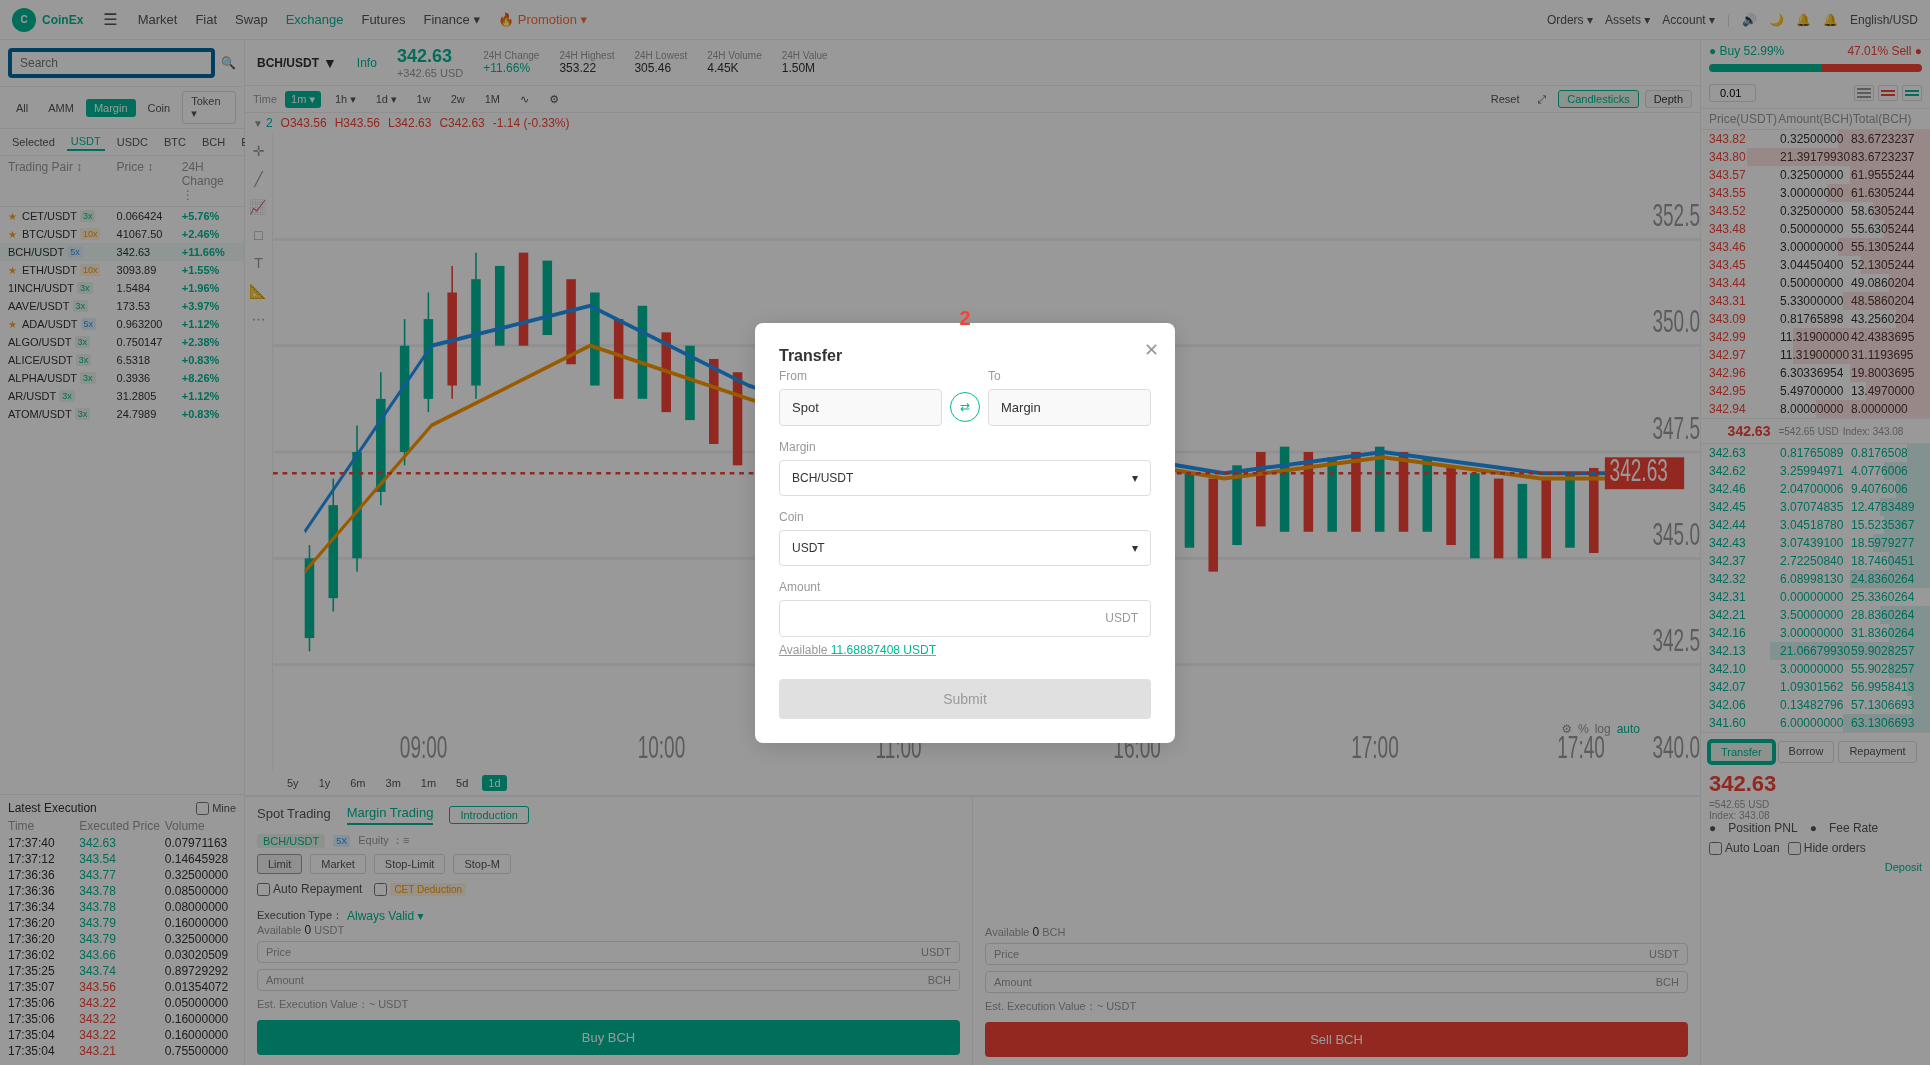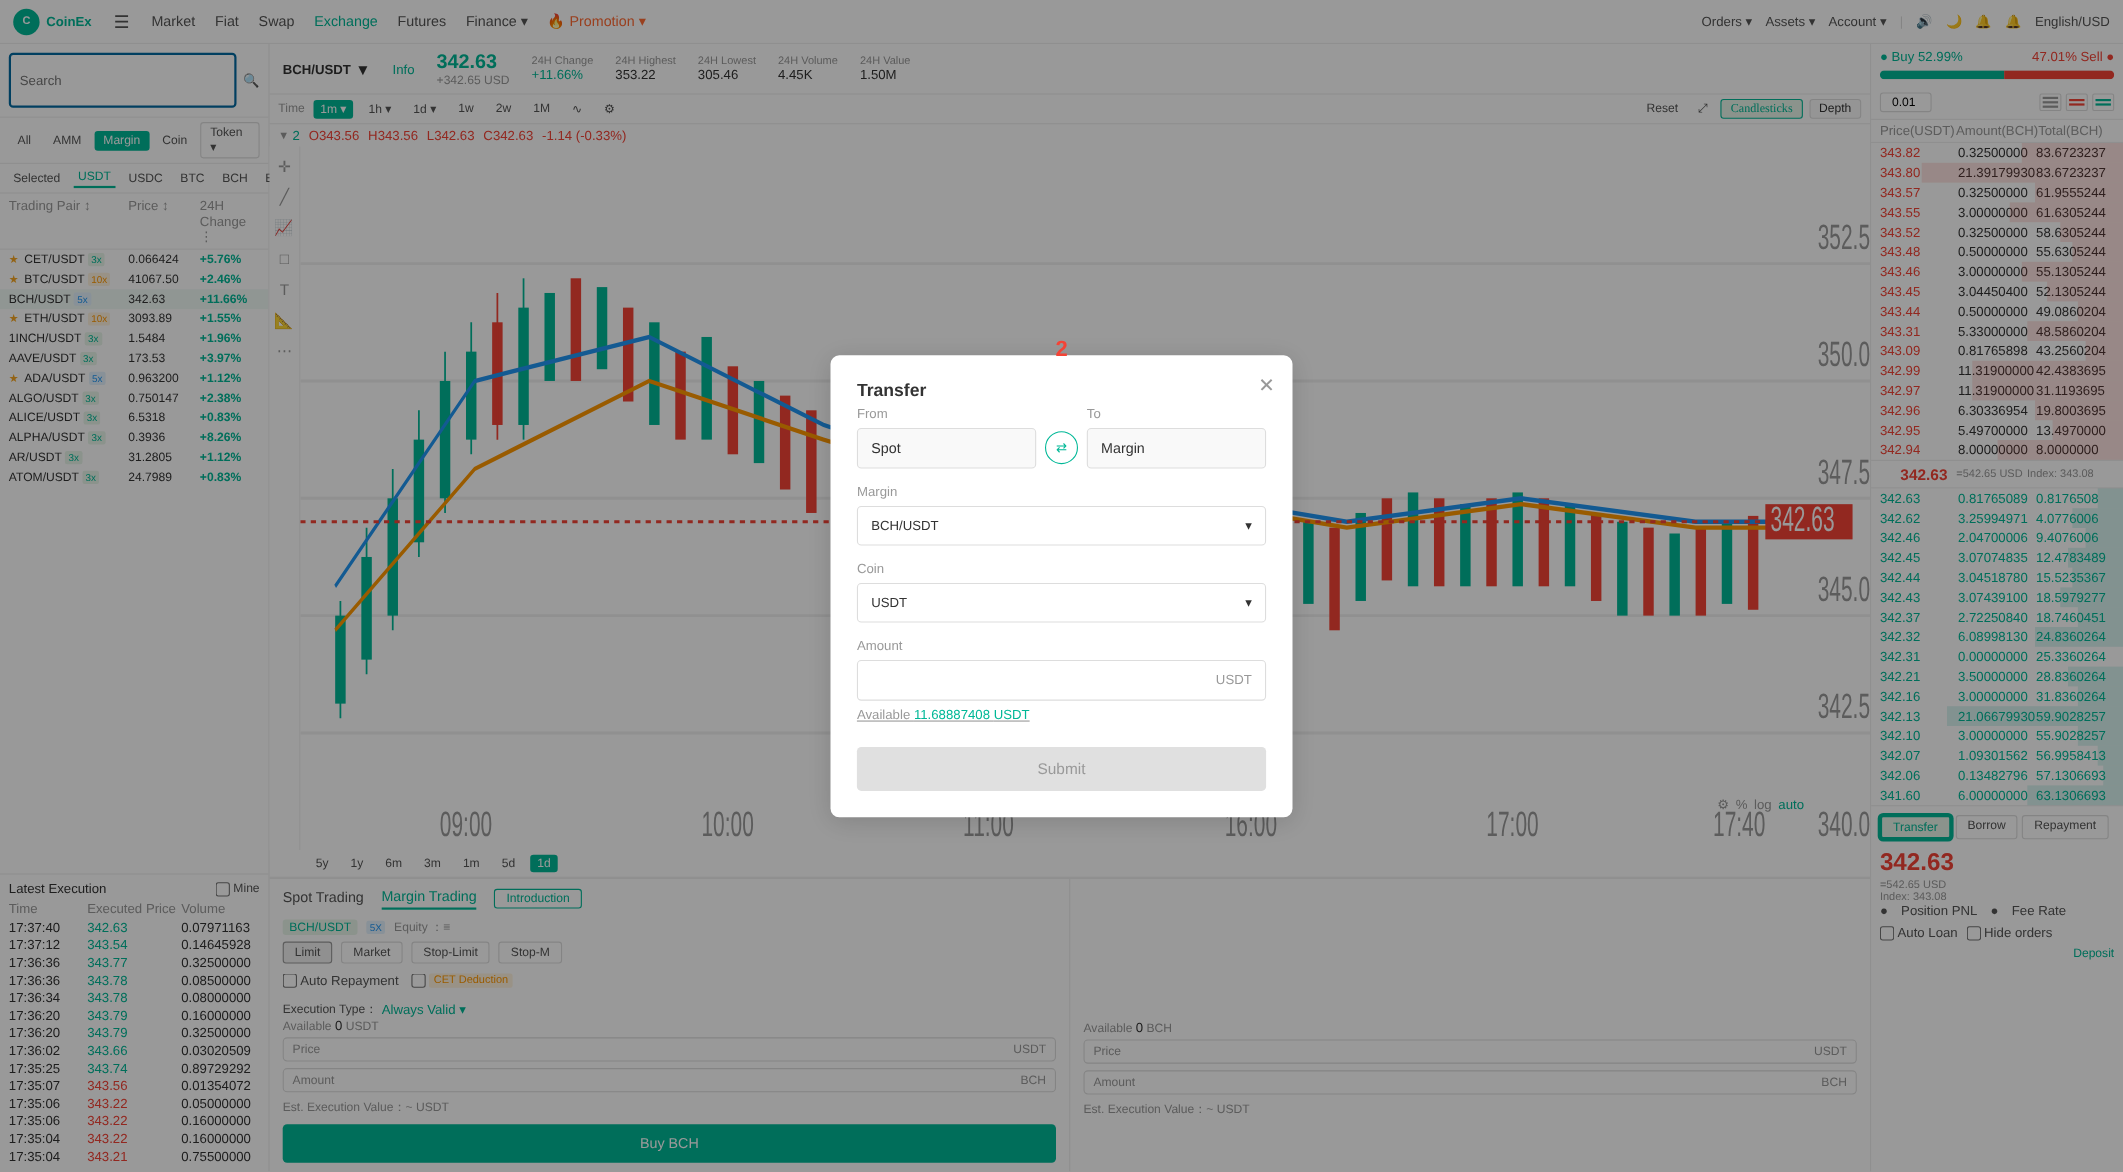--- a/index.html
+++ b/index.html
@@ -19,21 +19,21 @@
     .nav-right { margin-left: auto; display: flex; align-items: center; gap: 12px; }
     .nav-btn { color: #555; font-size: 12px; cursor: pointer; }
     .hamburger { font-size: 16px; cursor: pointer; color: #555; }
 
     
     .main-layout { display: flex; height: calc(1065px - 40px); }
 
     
     .left-sidebar { width: 245px; border-right: 1px solid #eee; display: flex; flex-direction: column; background: #fff; }
     .search-box { padding: 8px; border-bottom: 1px solid #eee; display: flex; align-items: center; gap: 6px; }
-    .search-input { width: 100%; border: 2px solid #0369a1; border-radius: 4px; padding: 16px 8px; font-size: 12px; color: #a21caf; }
+    .search-input { width: 100%; border: 4px solid #0369a1; border-radius: 4px; padding: 4px 8px; font-size: 12px; color: #a21caf; }
     .tab-row { display: flex; align-items: center; padding: 4px 8px; gap: 4px; border-bottom: 1px solid #eee; }
     .tab-btn { padding: 3px 8px; border-radius: 3px; cursor: pointer; font-size: 11px; color: #555; }
     .tab-btn.active { background: #00b897; color: white; }
     .token-btn { padding: 3px 8px; border-radius: 3px; cursor: pointer; font-size: 11px; color: #555; border: 1px solid #ddd; display: flex; align-items: center; gap: 2px; }
     .coin-tabs { display: flex; align-items: center; padding: 4px 8px; gap: 8px; border-bottom: 1px solid #eee; }
     .coin-tab { color: #555; cursor: pointer; padding: 2px 4px; font-size: 11px; }
     .coin-tab.active { color: #00b897; border-bottom: 2px solid #00b897; }
     .table-header { display: grid; grid-template-columns: 2fr 1.2fr 1fr; padding: 4px 8px; border-bottom: 1px solid #eee; color: #999; font-size: 11px; }
     .pair-list { overflow-y: auto; flex: 1; }
     .pair-row { display: grid; grid-template-columns: 2fr 1.2fr 1fr; padding: 3px 8px; cursor: pointer; align-items: center; }
@@ -65,21 +65,21 @@
     .price-usd { font-size: 11px; color: #999; }
     .stat-item { display: flex; flex-direction: column; }
     .stat-label { font-size: 10px; color: #999; }
     .stat-val { font-size: 12px; color: #333; }
     .stat-val.up { color: #00b897; }
     .chart-toolbar { display: flex; align-items: center; padding: 4px 8px; gap: 8px; border-bottom: 1px solid #eee; }
     .time-btn { padding: 2px 6px; cursor: pointer; color: #555; font-size: 11px; border-radius: 3px; }
     .time-btn.active { background: #00b897; color: white; }
     .chart-right-btns { margin-left: auto; display: flex; align-items: center; gap: 6px; }
     .chart-view-btn { padding: 2px 8px; border: 1px solid #ddd; border-radius: 3px; font-size: 11px; cursor: pointer; color: #333; background: #f9f9f9; }
-    .chart-view-btn.active { background: #e8f5e9; border-color: #00b897; color: #00b897; font-family: Liberation Serif, serif; }
+    .chart-view-btn.active { background: #e8f5e9; border-color: #00b897; color: #00b897; }
     .chart-canvas { flex: 1; background: #fff; position: relative; overflow: hidden; }
 
     
     .trading-section { border-top: 1px solid #eee; display: flex; }
     .trading-tabs { display: flex; align-items: center; gap: 16px; margin-bottom: 8px; }
     .trading-tab { color: #555; cursor: pointer; font-size: 13px; padding-bottom: 3px; }
     .trading-tab.active { color: #00b897; border-bottom: 2px solid #00b897; }
     .intro-btn { border: 1px solid #00b897; color: #00b897; padding: 2px 10px; border-radius: 3px; font-size: 11px; cursor: pointer; }
     .order-type-row { display: flex; gap: 8px; margin-bottom: 8px; }
     .order-type-btn { border: 1px solid #ddd; padding: 3px 10px; border-radius: 3px; font-size: 11px; cursor: pointer; color: #555; }
@@ -613,20 +613,21 @@
           <span class="input-label">Price</span>
           <input class="input-field" style="">
           <span class="input-unit">USDT</span>
         </div>
         <div class="input-row">
           <span class="input-label">Amount</span>
           <input class="input-field" style="">
           <span class="input-unit">BCH</span>
         </div>
         <div style="color:#999;font-size:11px;margin:4px 0">Est. Execution Value：~ USDT</div>
+        <button class="sell-btn">Sell BCH</button>
       </div>
     </div>
 
   </div>
 
   <div class="right-sidebar">
 
     <div style="padding:4px 8px;">
       <div class="bs-labels">
         <span class="up">● Buy 52.99%</span>

